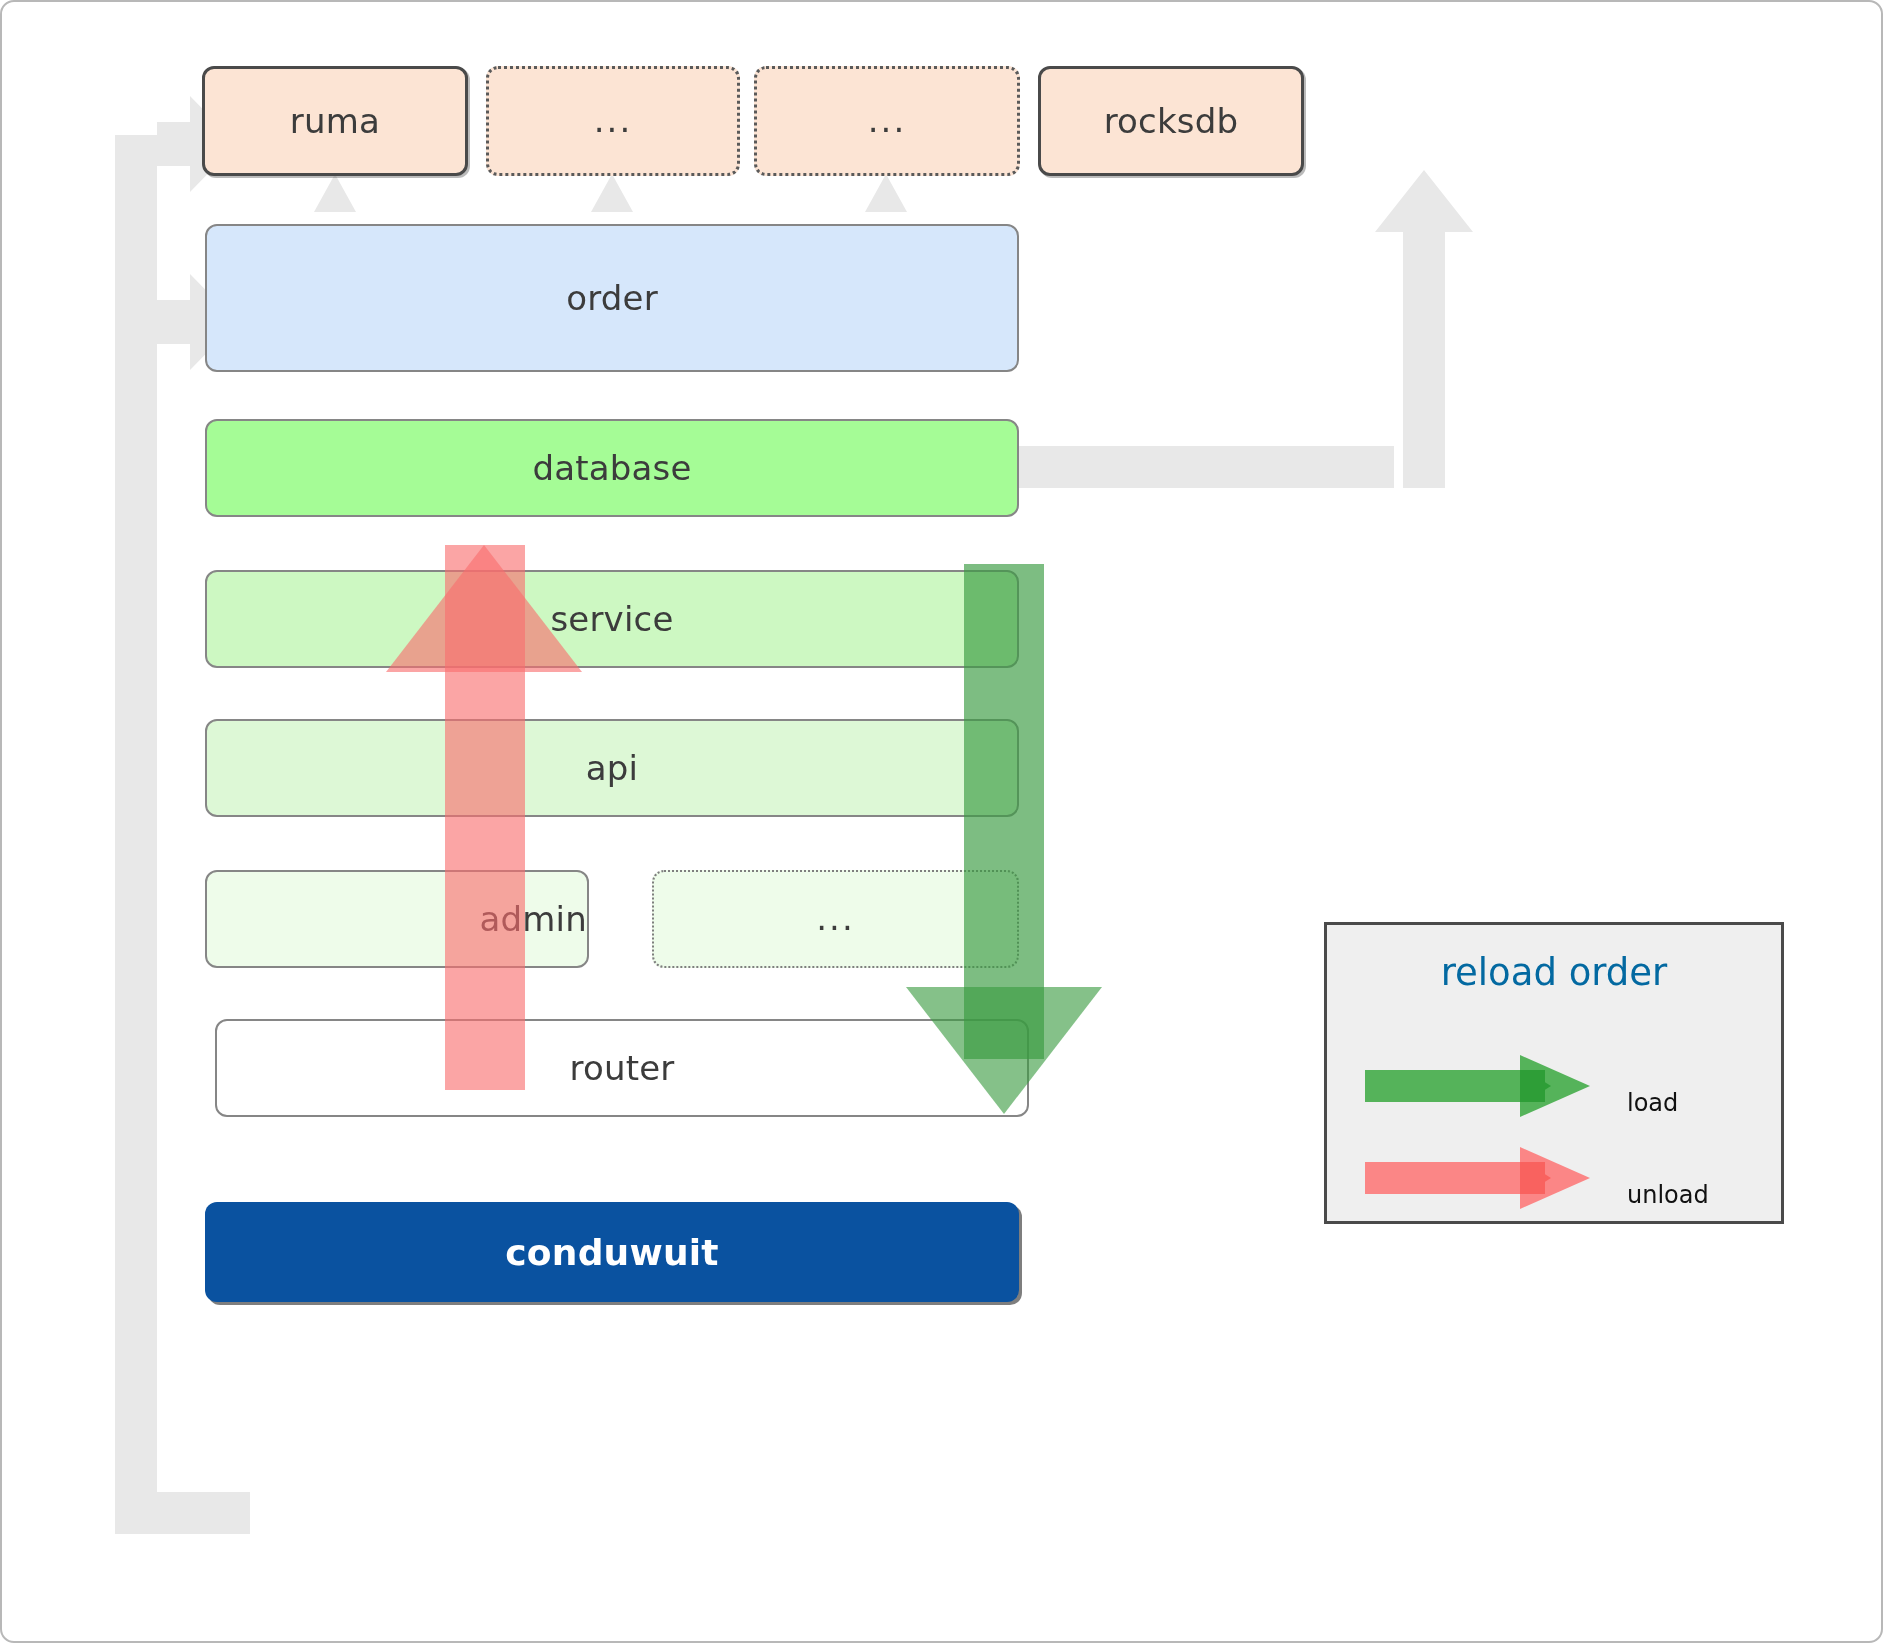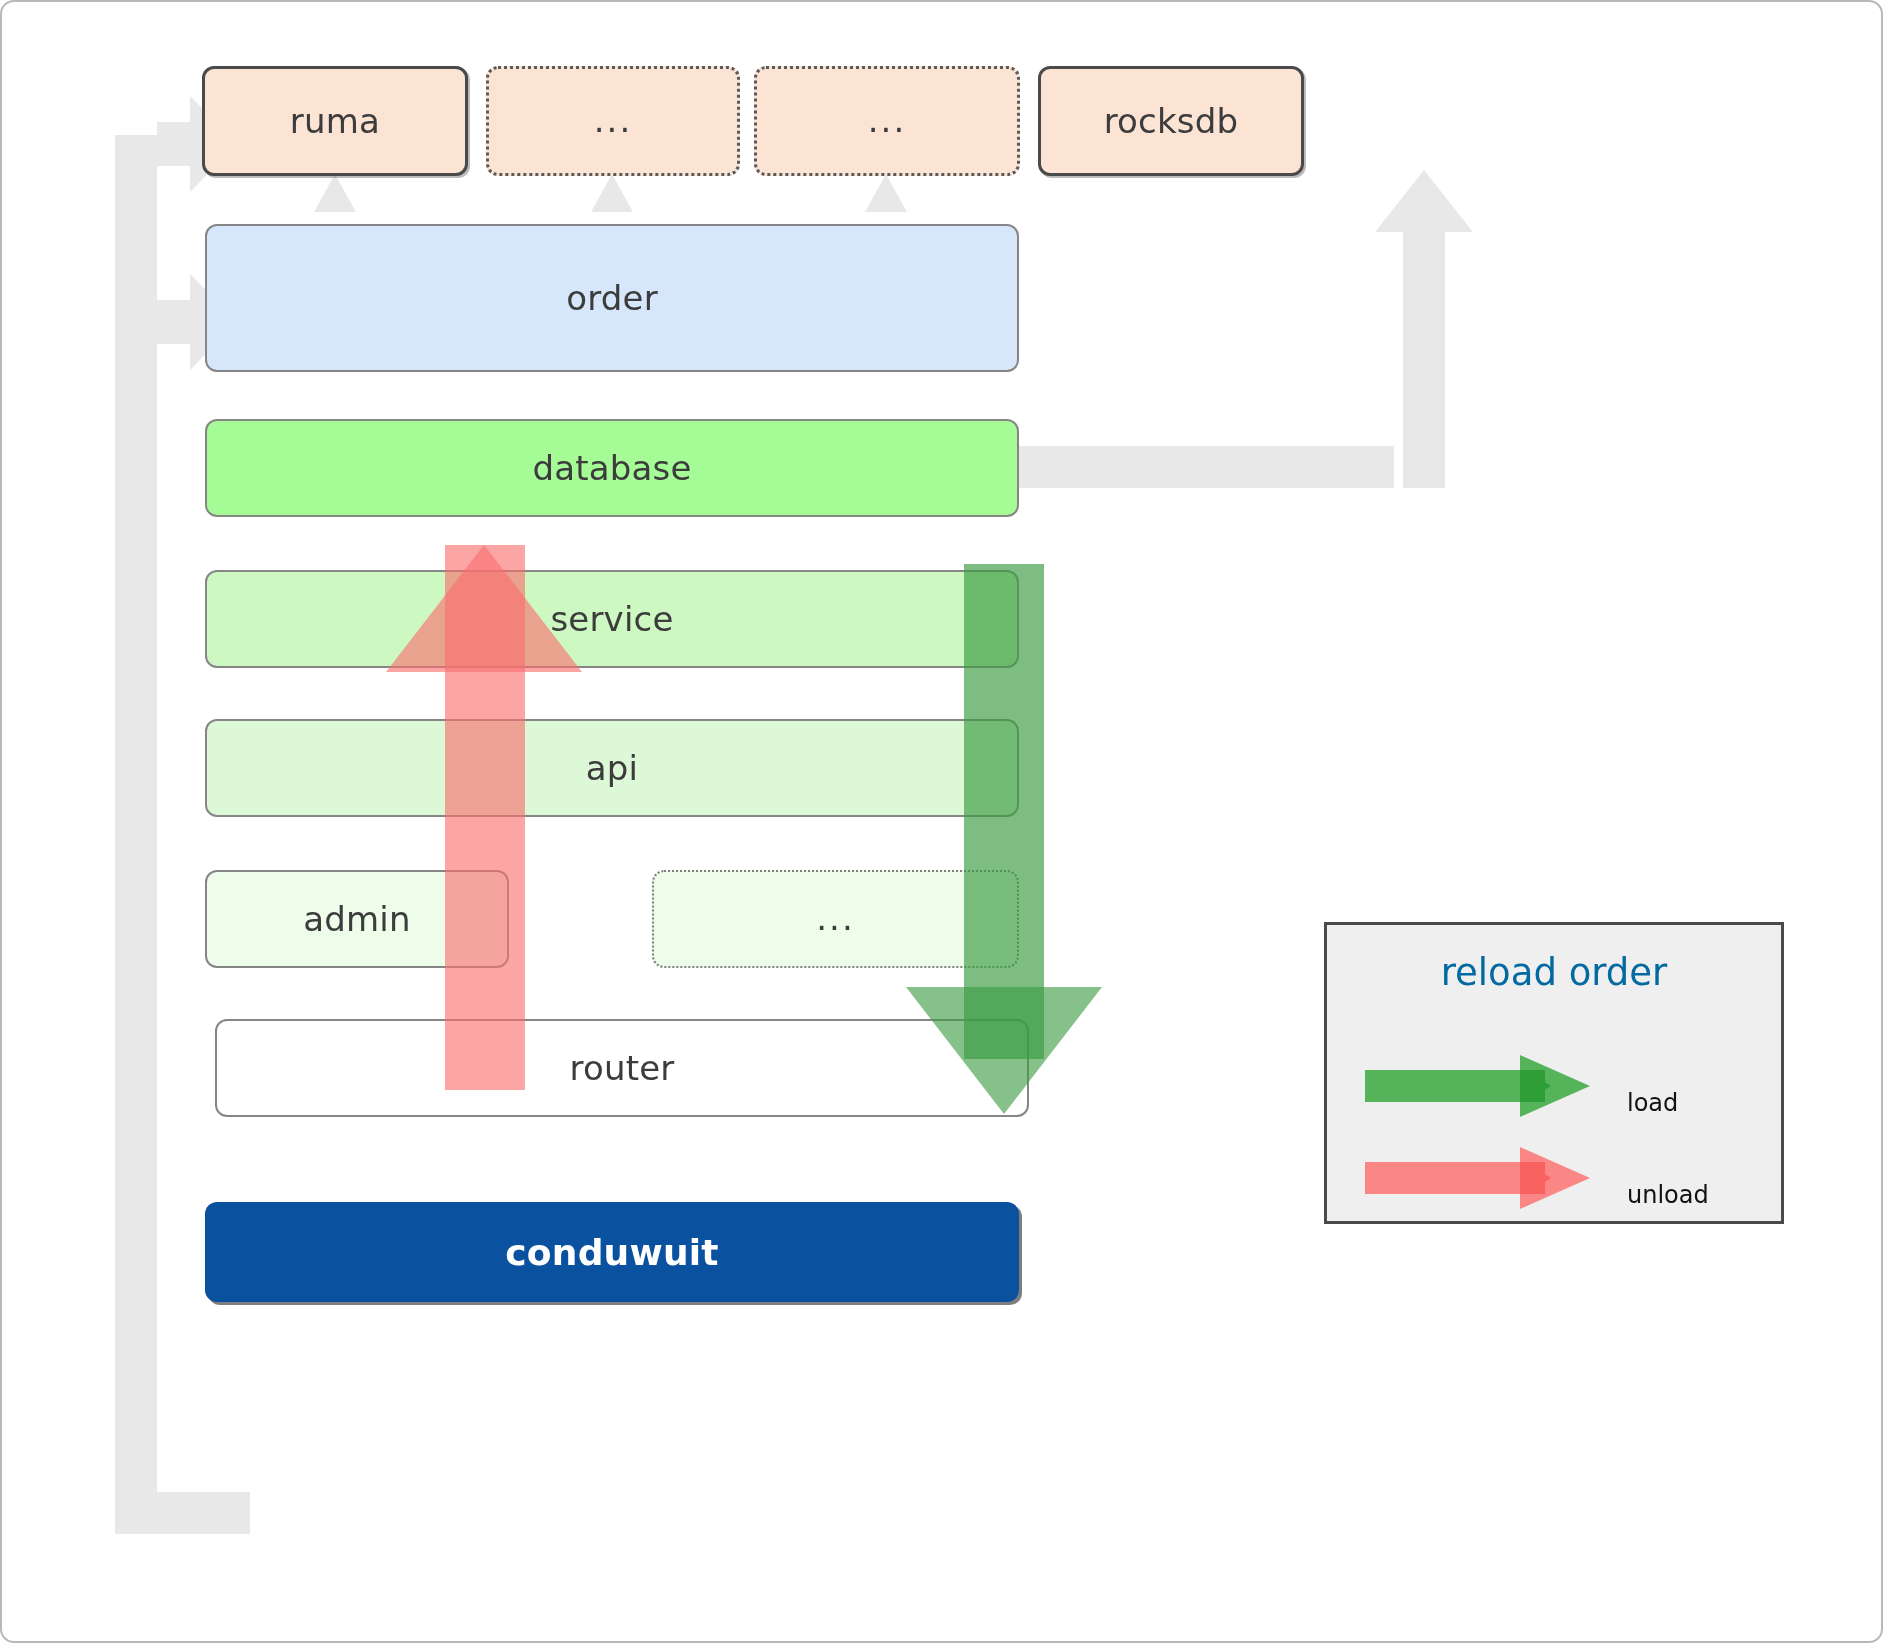--- a/index.html
+++ b/index.html
@@ -182,21 +182,21 @@
   </div>
 
   <div class="node layer layer-service" style="left:203px; top:568px;  width:814px; height:98px;">
     <span>service</span>
   </div>
 
   <div class="node layer layer-api" style="left:203px; top:717px;  width:814px; height:98px;">
     <span>api</span>
   </div>
 
-  <div class="node layer layer-admin" style="left:203px; top:868px;  width:304px; height:98px;">
+  <div class="node layer layer-admin" style="left:203px; top:868px;  width:384px; height:98px;justify-content:flex-end;">
     <span>admin</span>
   </div>
 
   <div class="node layer-ellipsis" style="left:650px; top:868px;  width:367px; height:98px; border-radius:12px; display:flex; align-items:center; justify-content:center; position:absolute; box-sizing:border-box; color:#3c3c3c; z-index:3;">
     <span class="ellipsis-label">...</span>
   </div>
 
   <div class="node layer layer-router" style="left:203px; top:1017px; width:814px; height:98px;">
     <span>router</span>
   </div>

